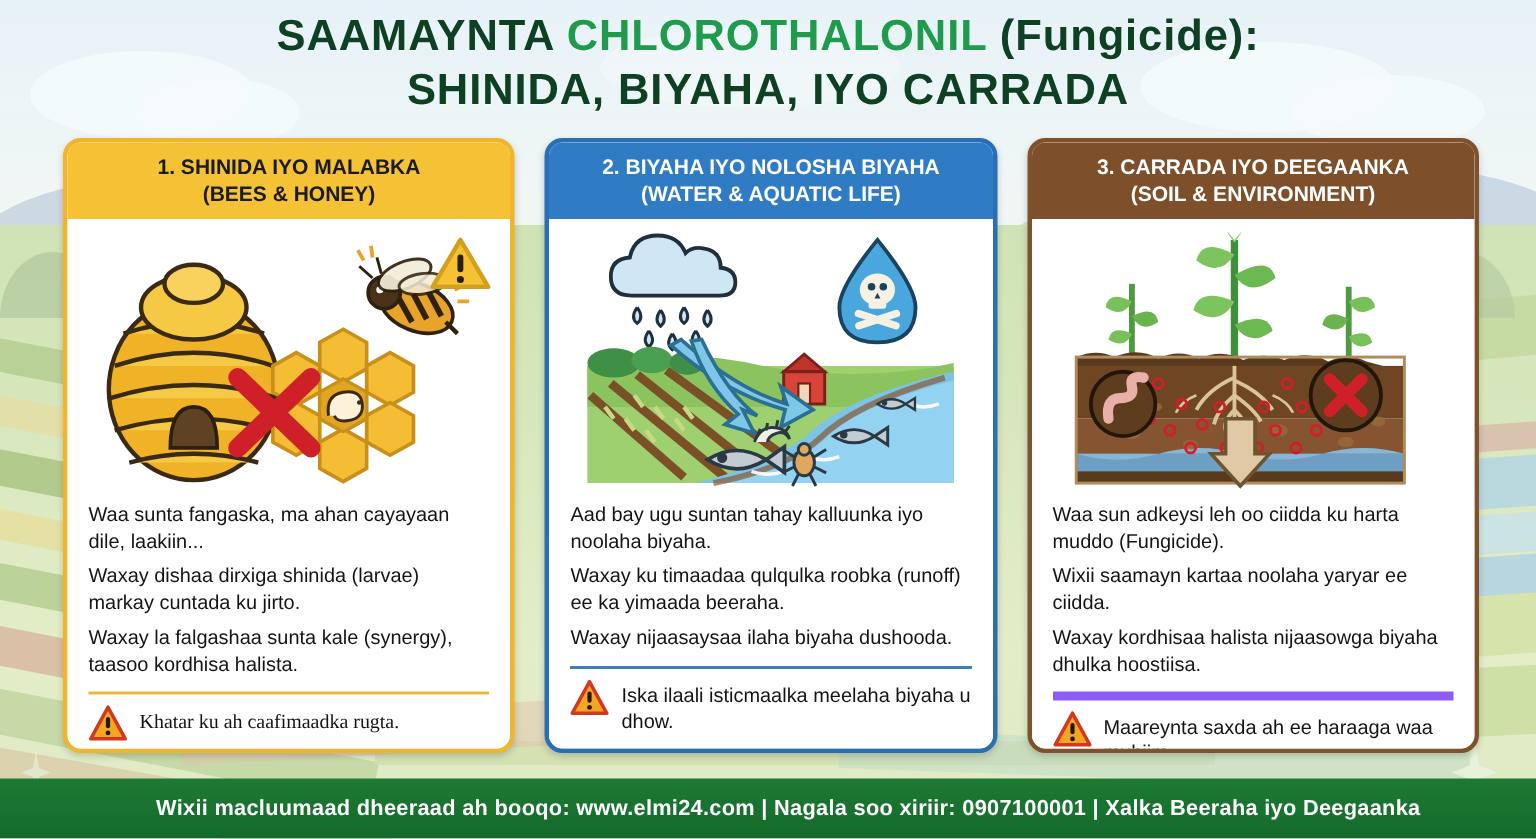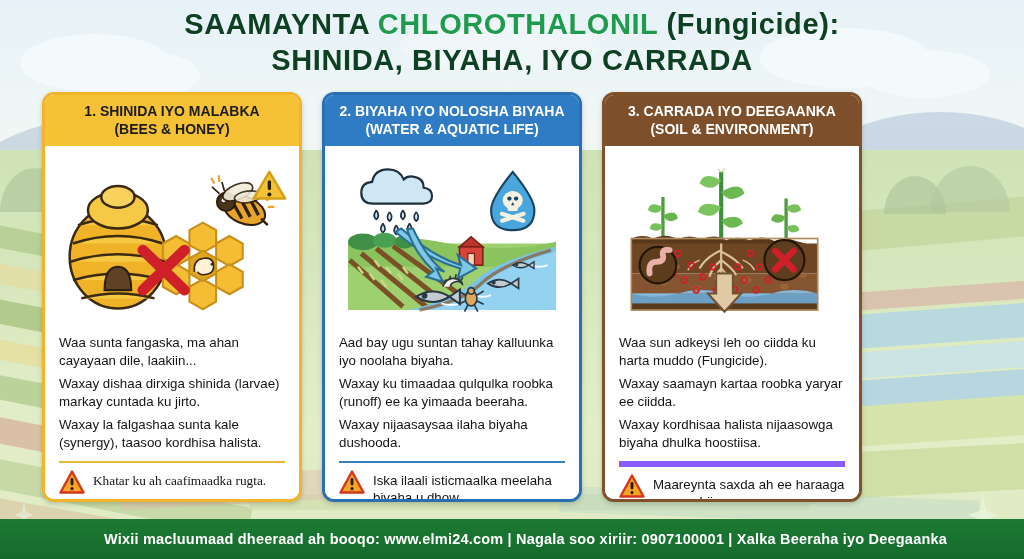--- a/index.html
+++ b/index.html
@@ -44,21 +44,21 @@
   }
   .title-line {
     font-size: 29px; font-weight: bold; letter-spacing: .6px;
     line-height: 36px; color: #0e4023;
     text-shadow: 0 1px 0 rgba(255,255,255,.55);
   }
   .title-accent { color: #1e9b4c; }
 
   
   .cards {
-    position: absolute; left: 42px; top: 92px; width: 820px; height: 410px;
+    position: absolute; left: 42px; top: 92px; width: 944px; height: 410px;
     display: flex; gap: 20px; z-index: 5;
   }
   .card {
     flex: 1 1 0; display: flex; flex-direction: column;
     border-radius: 12px; overflow: hidden;
     background: #ffffff;
     box-shadow: 0 2px 5px rgba(0,0,0,.18);
   }
   .card.c1 { border: 3px solid #f0b52a; }
   .card.c2 { border: 3px solid #2a6eb5; }
@@ -462,21 +462,21 @@
               </g>
             </g>
 
             <g>
               <path d="M124 128 h20 v24 h10 l-20 22 l-20 -22 h10 z" fill="#e0c9a5" stroke="#6d5332" stroke-width="2.4"></path>
             </g>
           </svg>
         </div>
         <div class="txt">
           <p>Waa sun adkeysi leh oo ciidda ku harta muddo (Fungicide).</p>
-          <p>Waxay saamayn kartaa roobka yaryar ee ciidda.</p>
+          <p>Wixii saamayn kartaa noolaha yaryar ee ciidda.</p>
           <p>Waxay kordhisaa halista nijaasowga biyaha dhulka hoostiisa.</p>
         </div>
         <div class="tipbar">
           <svg class="warn-tri" viewBox="0 0 26 24">
             <path d="M13 1.5 L24.5 22.5 L1.5 22.5 Z" fill="#f5a623" stroke="#d3371f" stroke-width="2.4" stroke-linejoin="round"></path>
             <rect x="11.6" y="8" width="2.8" height="7.5" rx="1.4" fill="#231a06"></rect>
             <circle cx="13" cy="18.6" r="1.6" fill="#231a06"></circle>
           </svg>
           <div class="tiptext">Maareynta saxda ah ee haraaga waa muhiim.</div>
         </div>

